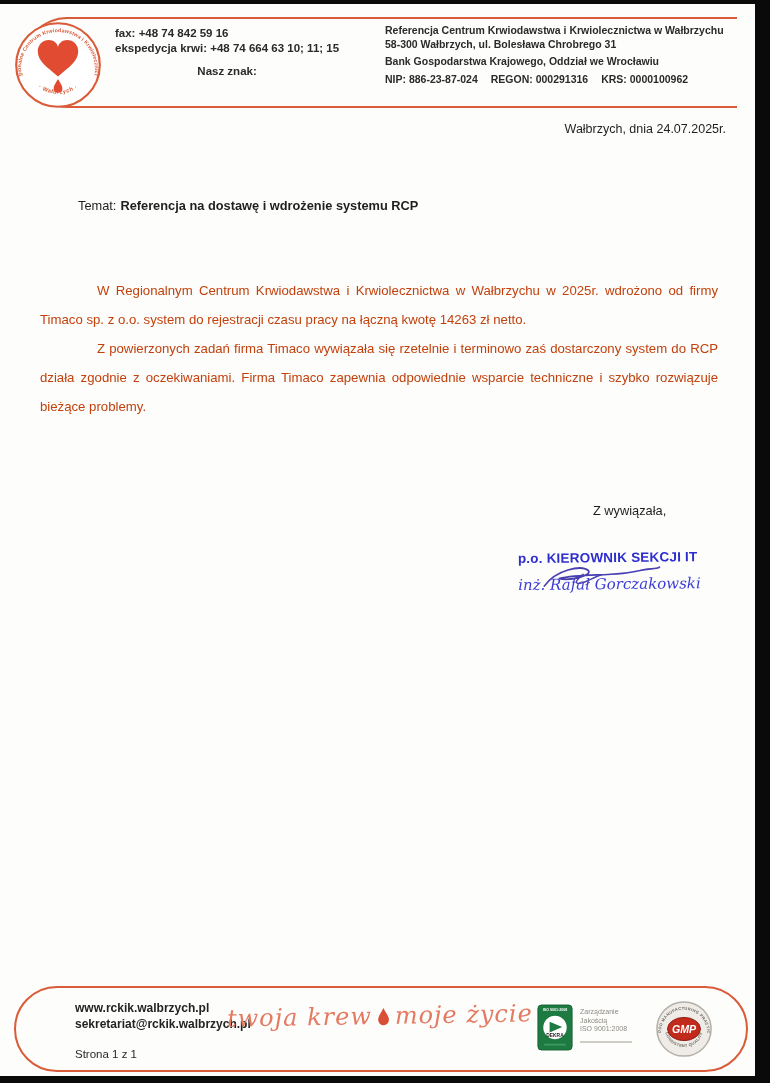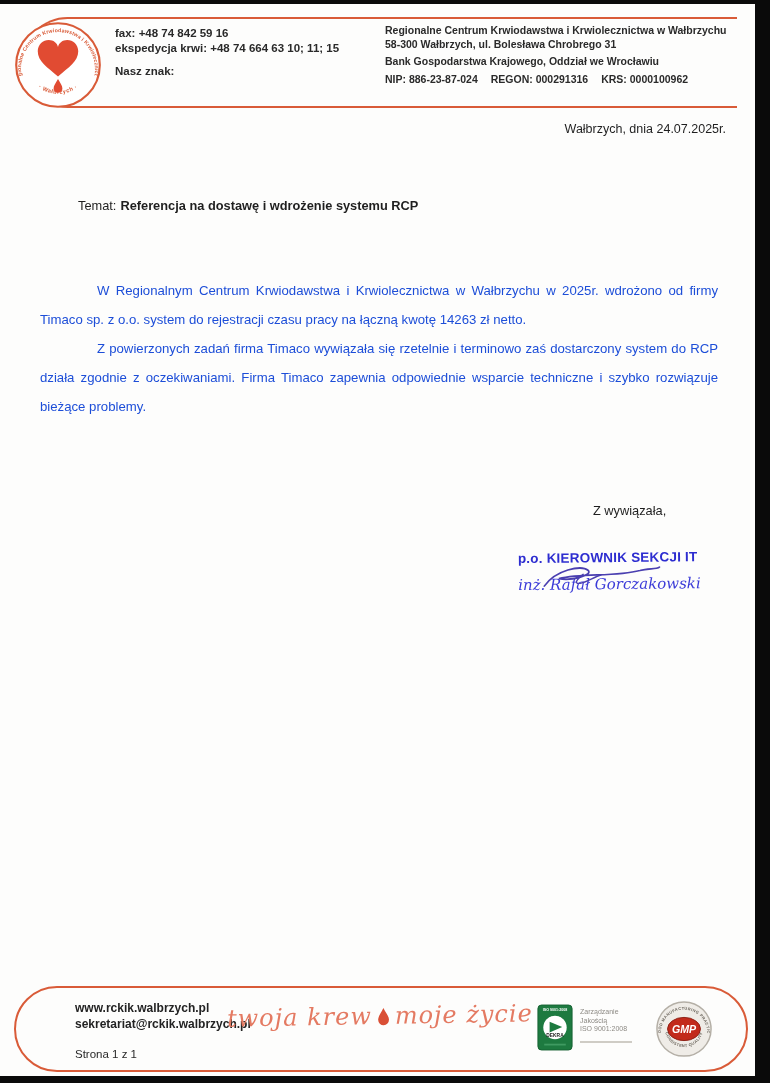--- a/index.html
+++ b/index.html
@@ -19,37 +19,37 @@
   .head-box{
     position:absolute; left:22px; top:17px; width:715px; height:91px;
     border:2px solid #d95b38; border-right:none;
     border-radius:46px 0 0 46px;
   }
   .logo{ position:absolute; left:14px; top:21px; width:88px; height:88px; }
   .head-contact{
     position:absolute; left:115px; top:26px;
     font-size:11.5px; font-weight:bold; line-height:15px; color:#2a2a2a;
   }
-  .head-contact .ref{ margin-top:8px; }
+  .head-contact .ref{ margin-top:8px;text-align:center; }
   .head-org{
     position:absolute; left:385px; top:24px; width:352px;
     font-size:10.5px; font-weight:bold; line-height:13.5px; color:#2a2a2a;
   }
   .head-org .grp{ margin-bottom:4px; }
   .head-org .ids span{ margin-right:10px; }
 
   
   .date-line{
     position:absolute; right:44px; top:122px; font-size:12.5px; color:#1f1f1f;
   }
   .subject{ position:absolute; left:78px; top:198px; font-size:12.8px; }
   .subject b{ margin-left:4px; }
   .body-text{
     position:absolute; left:40px; top:276px; width:678px;
-    font-size:13.2px; line-height:29px; text-align:justify; color:#1d4ed8;
+    font-size:13.2px; line-height:29px; text-align:justify; color:#c2410c;
   }
   .body-text p{ text-indent:57px; margin:0; }
   .closing{ position:absolute; left:593px; top:503px; font-size:12.8px; }
 
   
   .stamp{ position:absolute; left:518px; top:550px; width:210px; transform:rotate(-0.6deg); }
   .stamp-title{
     font-size:13.5px; font-weight:bold; color:#2d2dd0; letter-spacing:.2px;
     white-space:nowrap;
   }
@@ -117,21 +117,21 @@
   </svg>
 
   <div class="head-contact">
     <div>fax: +48 74 842 59 16</div>
     <div>ekspedycja krwi: +48 74 664 63 10; 11; 15</div>
     <div class="ref">Nasz znak:</div>
   </div>
 
   <div class="head-org">
     <div class="grp">
-      <div>Regionalne Centrum Krwiodawstwa i Krwiolecznictwa w Wałbrzychu</div>
+      <div>Referencja Centrum Krwiodawstwa i Krwiolecznictwa w Wałbrzychu</div>
       <div>58-300 Wałbrzych, ul. Bolesława Chrobrego 31</div>
     </div>
     <div class="grp">
       <div>Bank Gospodarstwa Krajowego, Oddział we Wrocławiu</div>
     </div>
     <div class="ids">
       <span>NIP: 886-23-87-024</span>
       <span>REGON: 000291316</span>
       <span>KRS: 0000100962</span>
     </div>

